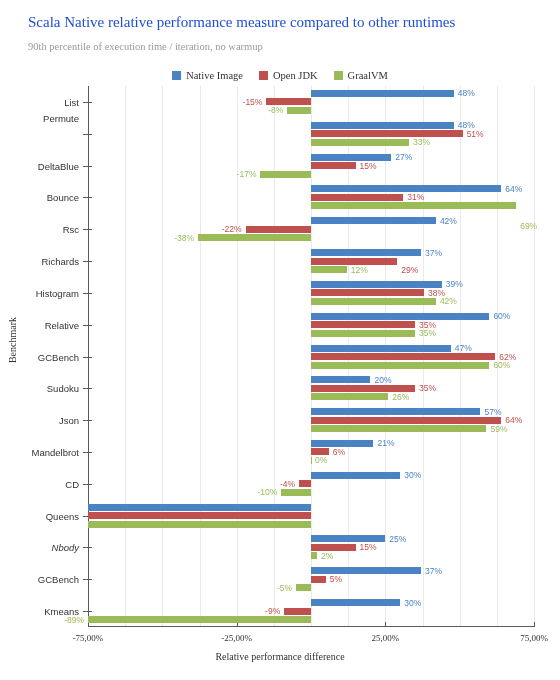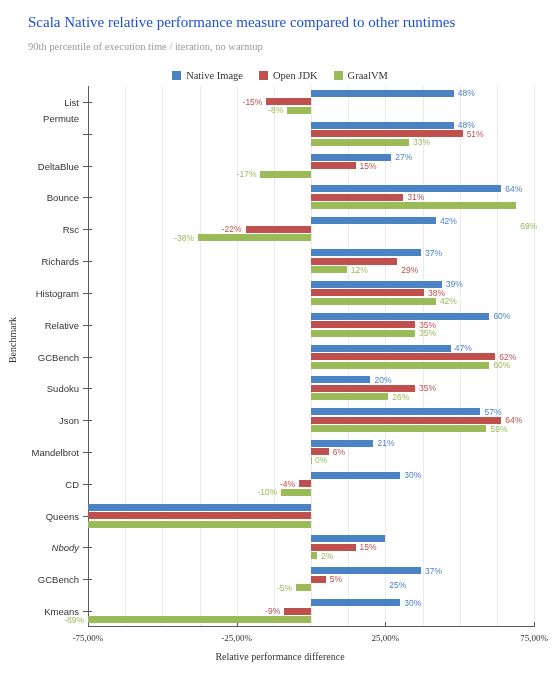--- a/index.html
+++ b/index.html
@@ -209,21 +209,21 @@
     <div class="bar" style="left: 193.267px; width: 29.7333px; top: 402.794px; background: rgb(155, 187, 89);"></div>
     <div class="bar-label" style="color: rgb(155, 187, 89); top: 406.294px; left: 189.267px; transform: translate(-100%, -50%);">-10%</div>
     <div class="tick-y" style="top: 429.618px;"></div>
     <div class="cat-label" style="top: 429.618px;">Queens</div>
     <div class="bar" style="left: 0px; width: 223px; top: 417.618px; background: rgb(74, 131, 196);"></div>
     <div class="bar" style="left: 0px; width: 223px; top: 426.118px; background: rgb(192, 80, 77);"></div>
     <div class="bar" style="left: 0px; width: 223px; top: 434.618px; background: rgb(155, 187, 89);"></div>
     <div class="tick-y" style="top: 461.441px;"></div>
     <div class="cat-label" style="top: 461.441px; font-style: italic;">Nbody</div>
     <div class="bar" style="left: 223px; width: 74.3333px; top: 449.441px; background: rgb(74, 131, 196);"></div>
-    <div class="bar-label" style="color: rgb(74, 131, 196); top: 452.941px; left: 301.333px; margin-top: 46px;">25%</div>
+    <div class="bar-label" style="color: rgb(74, 131, 196); top: 452.941px; left: 301.333px;">25%</div>
     <div class="bar" style="left: 223px; width: 44.6px; top: 457.941px; background: rgb(192, 80, 77);"></div>
     <div class="bar-label" style="color: rgb(192, 80, 77); top: 461.441px; left: 271.6px;">15%</div>
     <div class="bar" style="left: 223px; width: 5.94667px; top: 466.441px; background: rgb(155, 187, 89);"></div>
     <div class="bar-label" style="color: rgb(155, 187, 89); top: 469.941px; left: 232.947px;">2%</div>
     <div class="tick-y" style="top: 493.265px;"></div>
     <div class="cat-label" style="top: 493.265px;">GCBench</div>
     <div class="bar" style="left: 223px; width: 110.013px; top: 481.265px; background: rgb(74, 131, 196);"></div>
     <div class="bar-label" style="color: rgb(74, 131, 196); top: 484.765px; left: 337.013px;">37%</div>
     <div class="bar" style="left: 223px; width: 14.8667px; top: 489.765px; background: rgb(192, 80, 77);"></div>
     <div class="bar-label" style="color: rgb(192, 80, 77); top: 493.265px; left: 241.867px;">5%</div>

